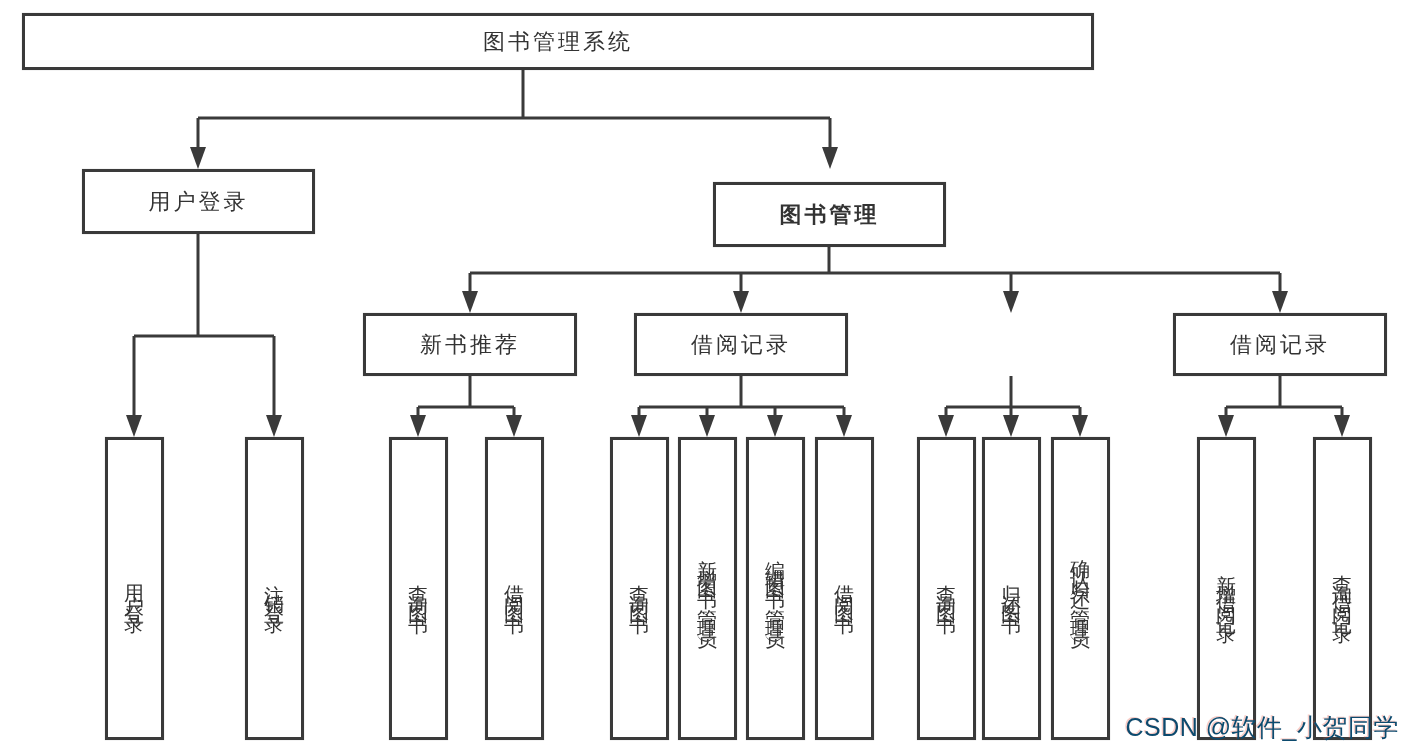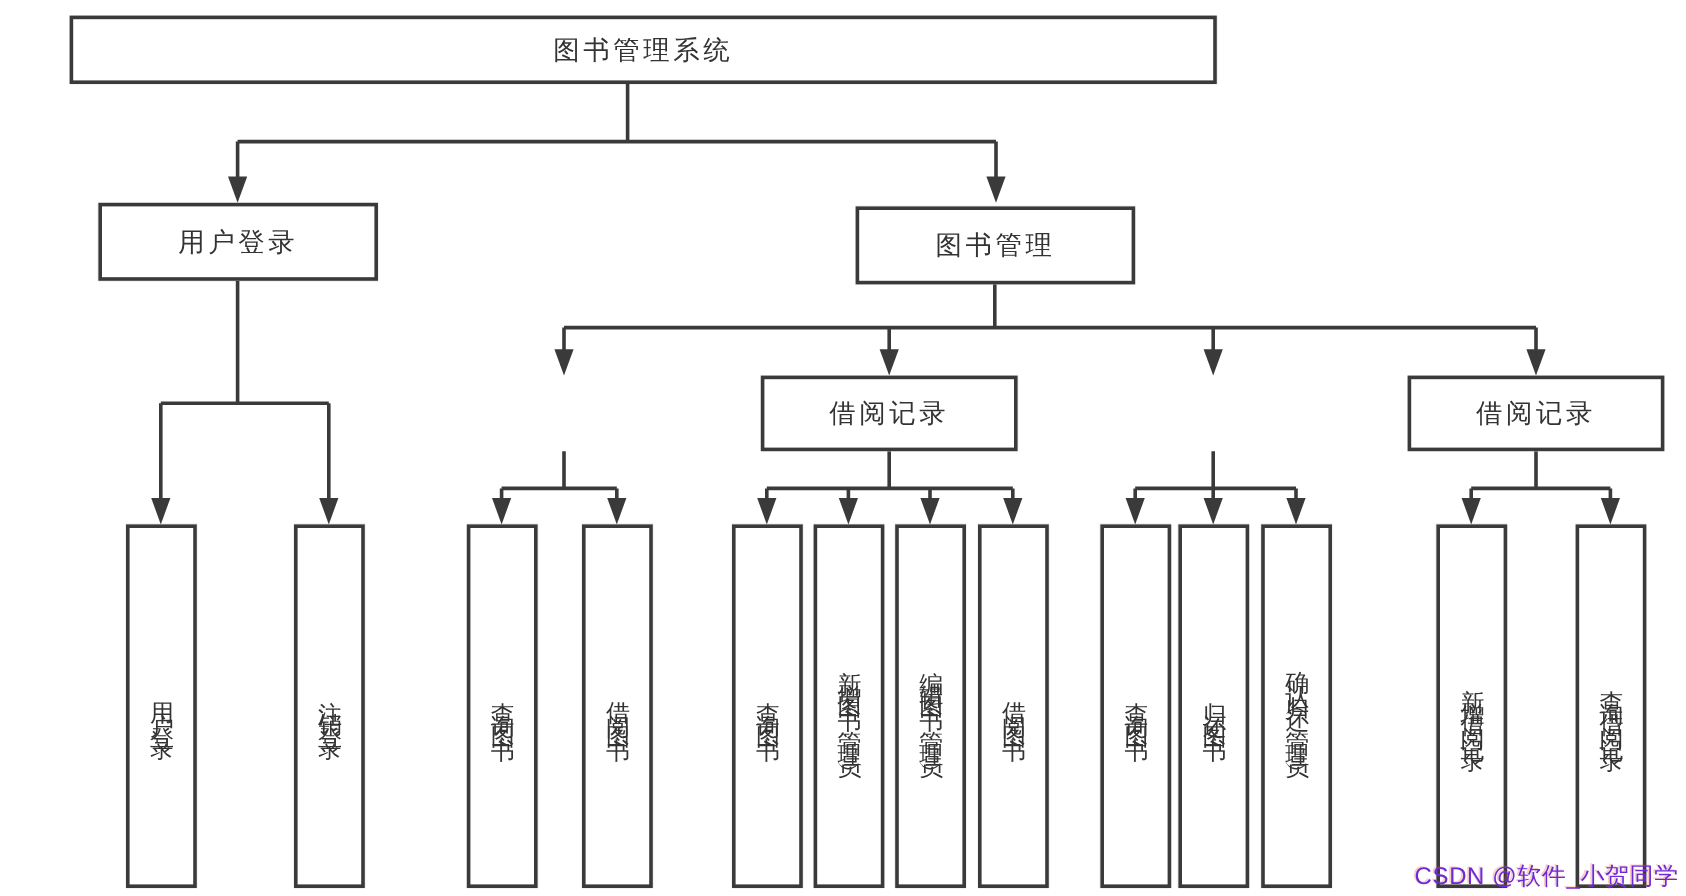--- a/index.html
+++ b/index.html
@@ -42,23 +42,23 @@
   }
   .leaf .vlabel {
     writing-mode: vertical-rl;
     text-orientation: mixed;
     font-size: 20px;
     letter-spacing: 10px;
     line-height: 1;
     white-space: nowrap;
   }
   
-  .root-node  { left: 22px;  top: 13px;  width: 956px; height: 57px; margin-left: 36px; }
+  .root-node  { left: 22px;  top: 13px;  width: 1072px; height: 57px; }
   .n-userlogin { left: 82px;  top: 169px; width: 233px; height: 65px; }
-  .n-bookmgmt  { left: 713px; top: 172px; width: 233px; height: 65px; }
+  .n-bookmgmt  { left: 713px; top: 182px; width: 233px; height: 65px; font-weight: bold; }
   .lvl2 { top: 313px; width: 214px; height: 63px; }
   .n-newbook   { left: 363px; }
   .n-borrow    { left: 634px; }
   .n-current   { left: 904px; }
   .n-records   { left: 1173px; }
   .leaf { top: 437px; width: 59px; height: 303px; }
   .lf-1  { left: 105px; }
   .lf-2  { left: 245px; }
   .lf-3  { left: 389px; }
   .lf-4  { left: 485px; }
@@ -69,23 +69,23 @@
   .lf-9  { left: 917px; }
   .lf-10 { left: 982px; }
   .lf-11 { left: 1051px; }
   .lf-12 { left: 1197px; }
   .lf-13 { left: 1313px; }
   .watermark {
     position: absolute;
     right: 6px;
     bottom: 3px;
     z-index: 3;
-    font-size: 20px;
+    font-size: 25px;
     letter-spacing: 0.5px;
-    color: #6d28d9;
+    color: #0c4a6e;
     text-shadow: -1.5px -1.5px 0 rgba(232, 90, 70, 0.30);
     white-space: nowrap;
   }
 </style>
 </head>
 <body>
 
 <div class="canvas">
 
   <svg class="connector-layer" viewBox="0 0 1405 747" xmlns="http://www.w3.org/2000/svg">
@@ -139,20 +139,23 @@
     <span class="hlabel">图书管理系统</span>
   </div>
 
   <div class="box n-userlogin">
     <span class="hlabel">用户登录</span>
   </div>
   <div class="box n-bookmgmt">
     <span class="hlabel">图书管理</span>
   </div>
 
+  <div class="box lvl2 n-newbook">
+    <span class="hlabel">新书推荐</span>
+  </div>
   <div class="box lvl2 n-borrow">
     <span class="hlabel">借阅记录</span>
   </div>
   <div class="box lvl2 n-records">
     <span class="hlabel">借阅记录</span>
   </div>
 
   <div class="box leaf lf-1">
     <span class="vlabel">用户登录</span>
   </div>

